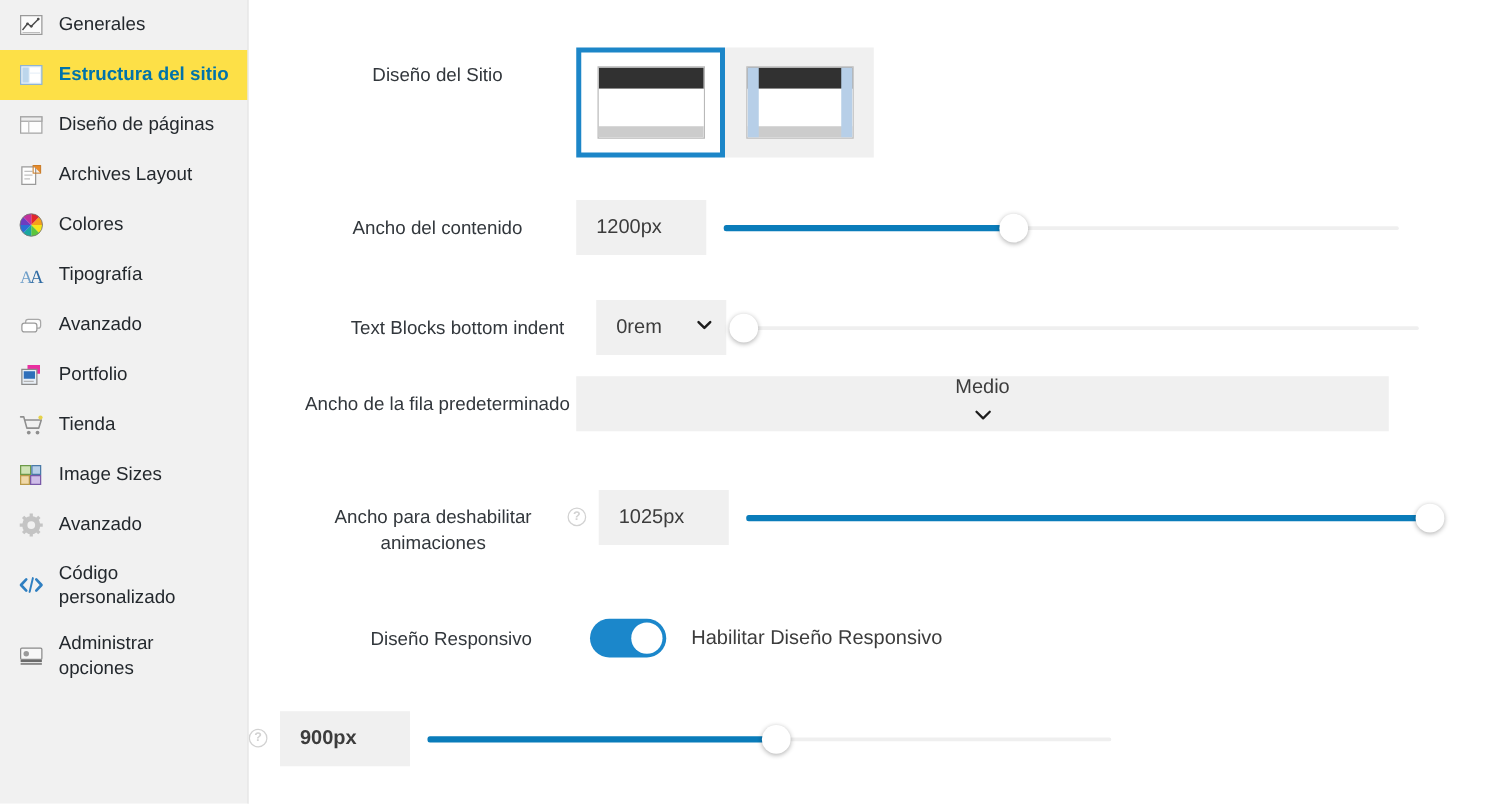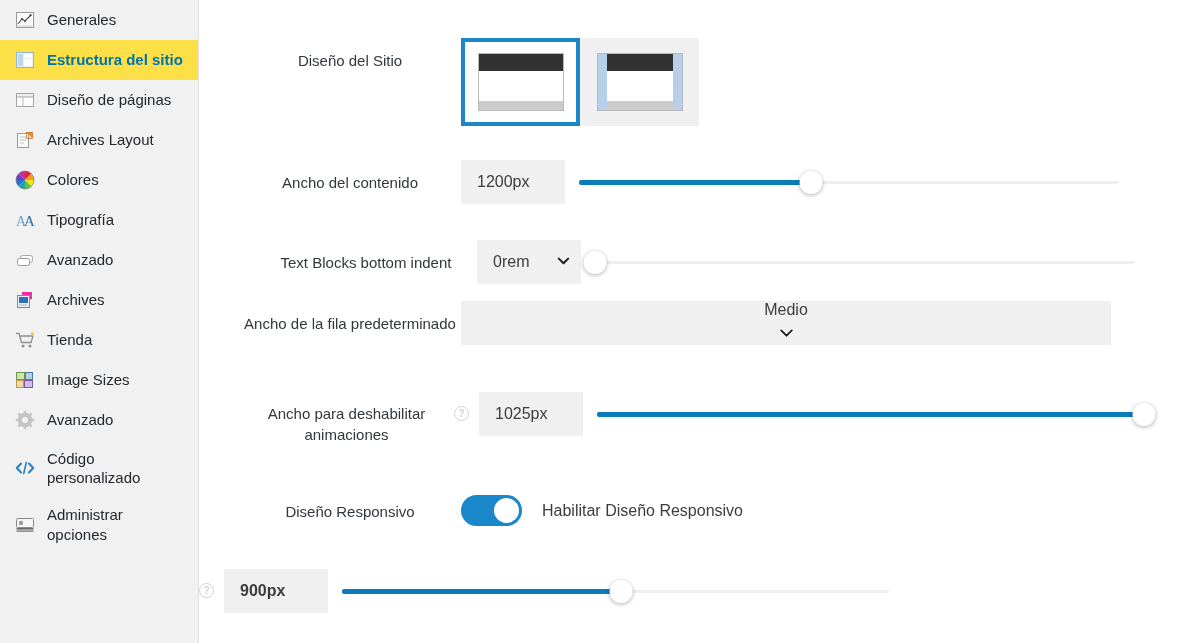--- a/index.html
+++ b/index.html
@@ -315,21 +315,21 @@
 
     <div class="nav-item">
       <span class="nav-ico">
         <svg viewBox="0 0 22 22">
             <rect x="8" y="3" width="10" height="7" fill="#ea2fa0"></rect>
             <rect x="3.5" y="6.5" width="12" height="12" fill="#e8eef5" stroke="#8a8a8a" stroke-width="1"></rect>
             <rect x="5" y="8" width="9" height="6" fill="#2f6fba"></rect>
             <line x1="5" y1="16" x2="13" y2="16" stroke="#b4b4b4" stroke-width="1"></line>
           </svg>
       </span>
-      <span class="nav-label">Archives</span>
+      <span class="nav-label">Portfolio</span>
     </div>
 
     <div class="nav-item">
       <span class="nav-ico">
         <svg viewBox="0 0 22 22">
             <path d="M2.5,4.5 L5,4.5 L7.5,13.5 L17,13.5 L19,7 L6,7" fill="none" stroke="#8f8f8f" stroke-width="1.3" stroke-linejoin="round" stroke-linecap="round"></path>
             <circle cx="9" cy="17" r="1.5" fill="#8f8f8f"></circle>
             <circle cx="16" cy="17" r="1.5" fill="#8f8f8f"></circle>
             <circle cx="18.4" cy="5" r="1.7" fill="#e5d24a"></circle>
           </svg>
@@ -467,21 +467,21 @@
         <span class="help-icon">?</span>
       </div>
       <div class="value-box" style="width:104px;">1025px</div>
       <div class="slider" style="width:547px;flex:none;">
         <div class="track"></div>
         <div class="fill" style="width:100%"></div>
         <div class="thumb" style="left:100%"></div>
       </div>
     </div>
 
-    <div class="row" style="top:495px;">
+    <div class="row" style="top:495px;margin-left:11px;">
       <div class="row-label" style="padding-top:6px;">Diseño Responsivo</div>
       <div class="toggle-wrap">
         <div class="toggle">
           <div class="knob"></div>
         </div>
         <span class="toggle-label">Habilitar Diseño Responsivo</span>
       </div>
     </div>
 
     <div class="row" style="top:569px;">

